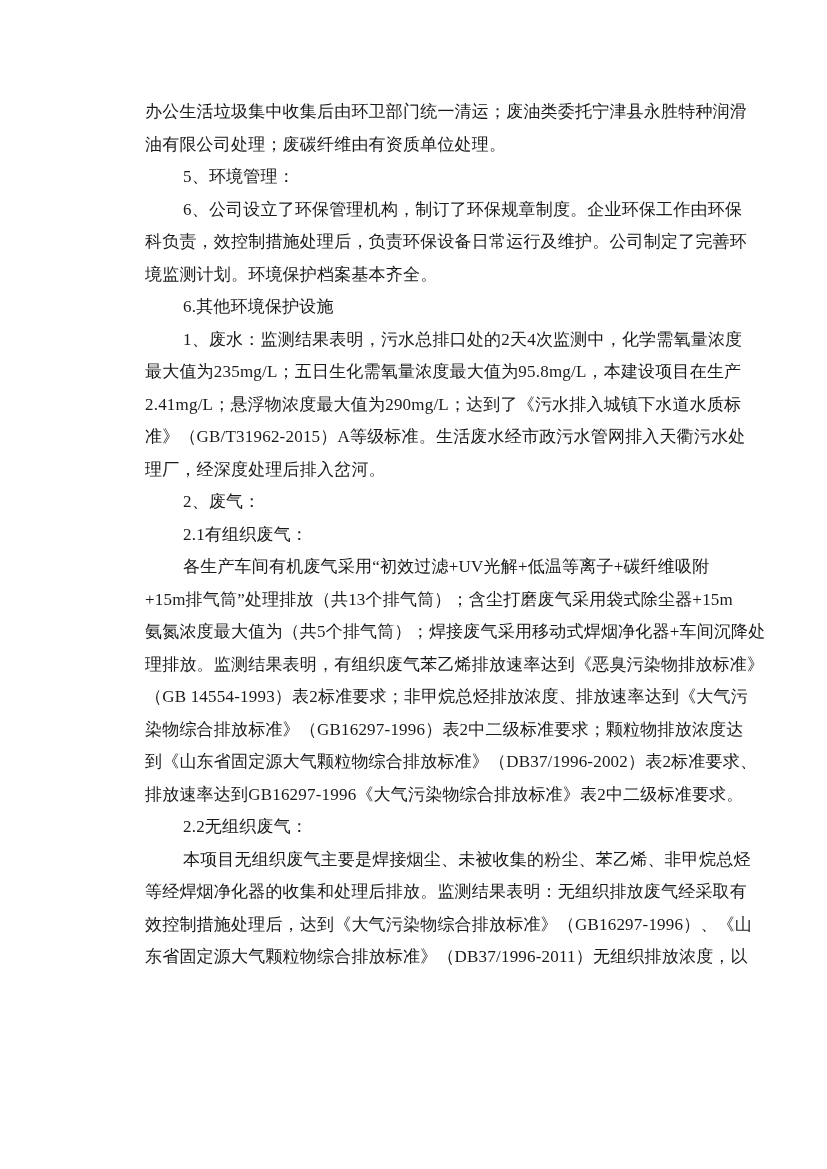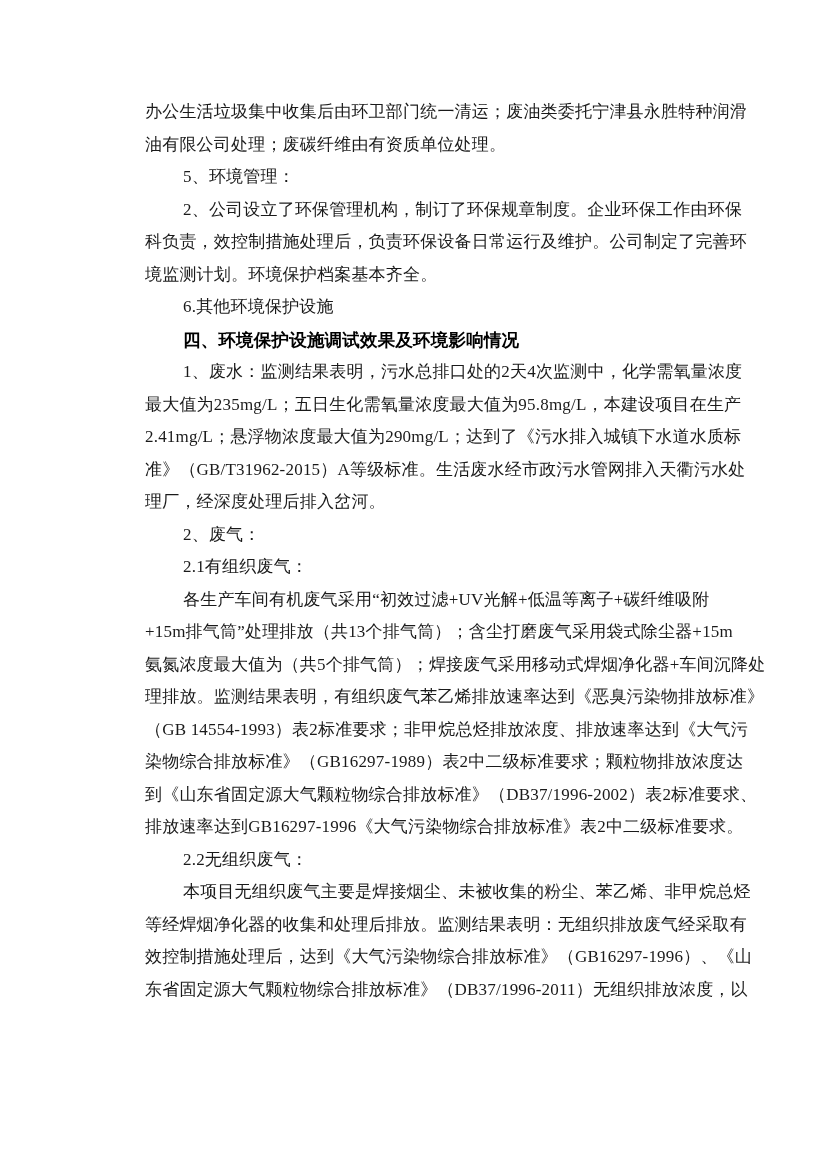--- a/index.html
+++ b/index.html
@@ -50,50 +50,47 @@
 <div class="page">
   <div class="content">
       <div class="para body">
         <div class="line">办公生活垃圾集中收集后由环卫部门统一清运；废油类委托宁津县永胜特种润滑</div>
         <div class="line">油有限公司处理；废碳纤维由有资质单位处理。</div>
       </div>
       <div class="para body">
         <div class="line indent">5、环境管理：</div>
       </div>
       <div class="para body">
-        <div class="line indent">2、公司设立了环保管理机构，制订了环保规章制度。企业环保工作由环保</div>
+        <div class="line indent">6、公司设立了环保管理机构，制订了环保规章制度。企业环保工作由环保</div>
         <div class="line">科负责，效控制措施处理后，负责环保设备日常运行及维护。公司制定了完善环</div>
         <div class="line">境监测计划。环境保护档案基本齐全。</div>
       </div>
       <div class="para body">
         <div class="line indent">6.其他环境保护设施</div>
-      </div>
-      <div class="para heading">
-        <div class="line indent">四、环境保护设施调试效果及环境影响情况</div>
       </div>
       <div class="para body">
         <div class="line indent">1、废水：监测结果表明，污水总排口处的2天4次监测中，化学需氧量浓度</div>
         <div class="line">最大值为235mg/L；五日生化需氧量浓度最大值为95.8mg/L，本建设项目在生产</div>
         <div class="line">2.41mg/L；悬浮物浓度最大值为290mg/L；达到了《污水排入城镇下水道水质标</div>
         <div class="line">准》（GB/T31962-2015）A等级标准。生活废水经市政污水管网排入天衢污水处</div>
         <div class="line">理厂，经深度处理后排入岔河。</div>
       </div>
       <div class="para body">
         <div class="line indent">2、废气：</div>
       </div>
       <div class="para body">
         <div class="line indent">2.1有组织废气：</div>
       </div>
       <div class="para body">
         <div class="line indent">各生产车间有机废气采用“初效过滤+UV光解+低温等离子+碳纤维吸附</div>
         <div class="line">+15m排气筒”处理排放（共13个排气筒）；含尘打磨废气采用袋式除尘器+15m</div>
         <div class="line">氨氮浓度最大值为（共5个排气筒）；焊接废气采用移动式焊烟净化器+车间沉降处</div>
         <div class="line">理排放。监测结果表明，有组织废气苯乙烯排放速率达到《恶臭污染物排放标准》</div>
         <div class="line">（GB 14554-1993）表2标准要求；非甲烷总烃排放浓度、排放速率达到《大气污</div>
-        <div class="line">染物综合排放标准》（GB16297-1989）表2中二级标准要求；颗粒物排放浓度达</div>
+        <div class="line">染物综合排放标准》（GB16297-1996）表2中二级标准要求；颗粒物排放浓度达</div>
         <div class="line">到《山东省固定源大气颗粒物综合排放标准》（DB37/1996-2002）表2标准要求、</div>
         <div class="line">排放速率达到GB16297-1996《大气污染物综合排放标准》表2中二级标准要求。</div>
       </div>
       <div class="para body">
         <div class="line indent">2.2无组织废气：</div>
       </div>
       <div class="para body">
         <div class="line indent">本项目无组织废气主要是焊接烟尘、未被收集的粉尘、苯乙烯、非甲烷总烃</div>
         <div class="line">等经焊烟净化器的收集和处理后排放。监测结果表明：无组织排放废气经采取有</div>
         <div class="line">效控制措施处理后，达到《大气污染物综合排放标准》（GB16297-1996）、《山</div>

